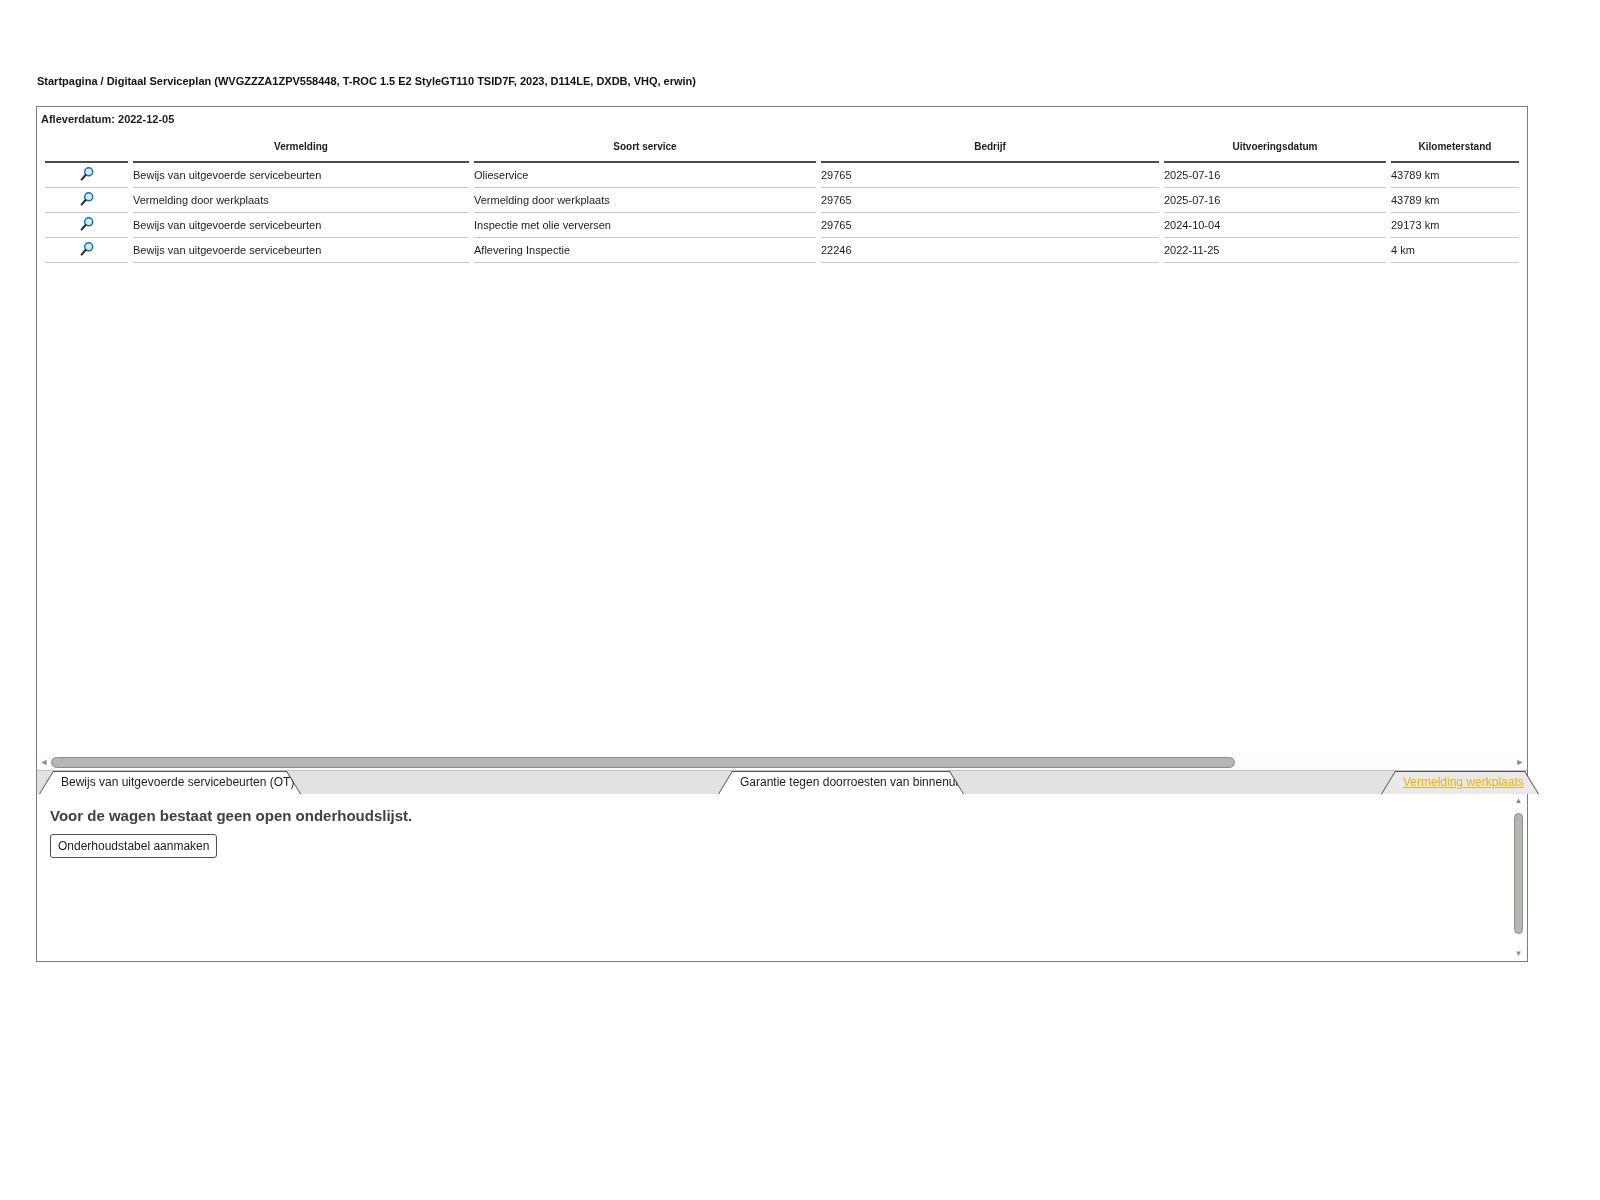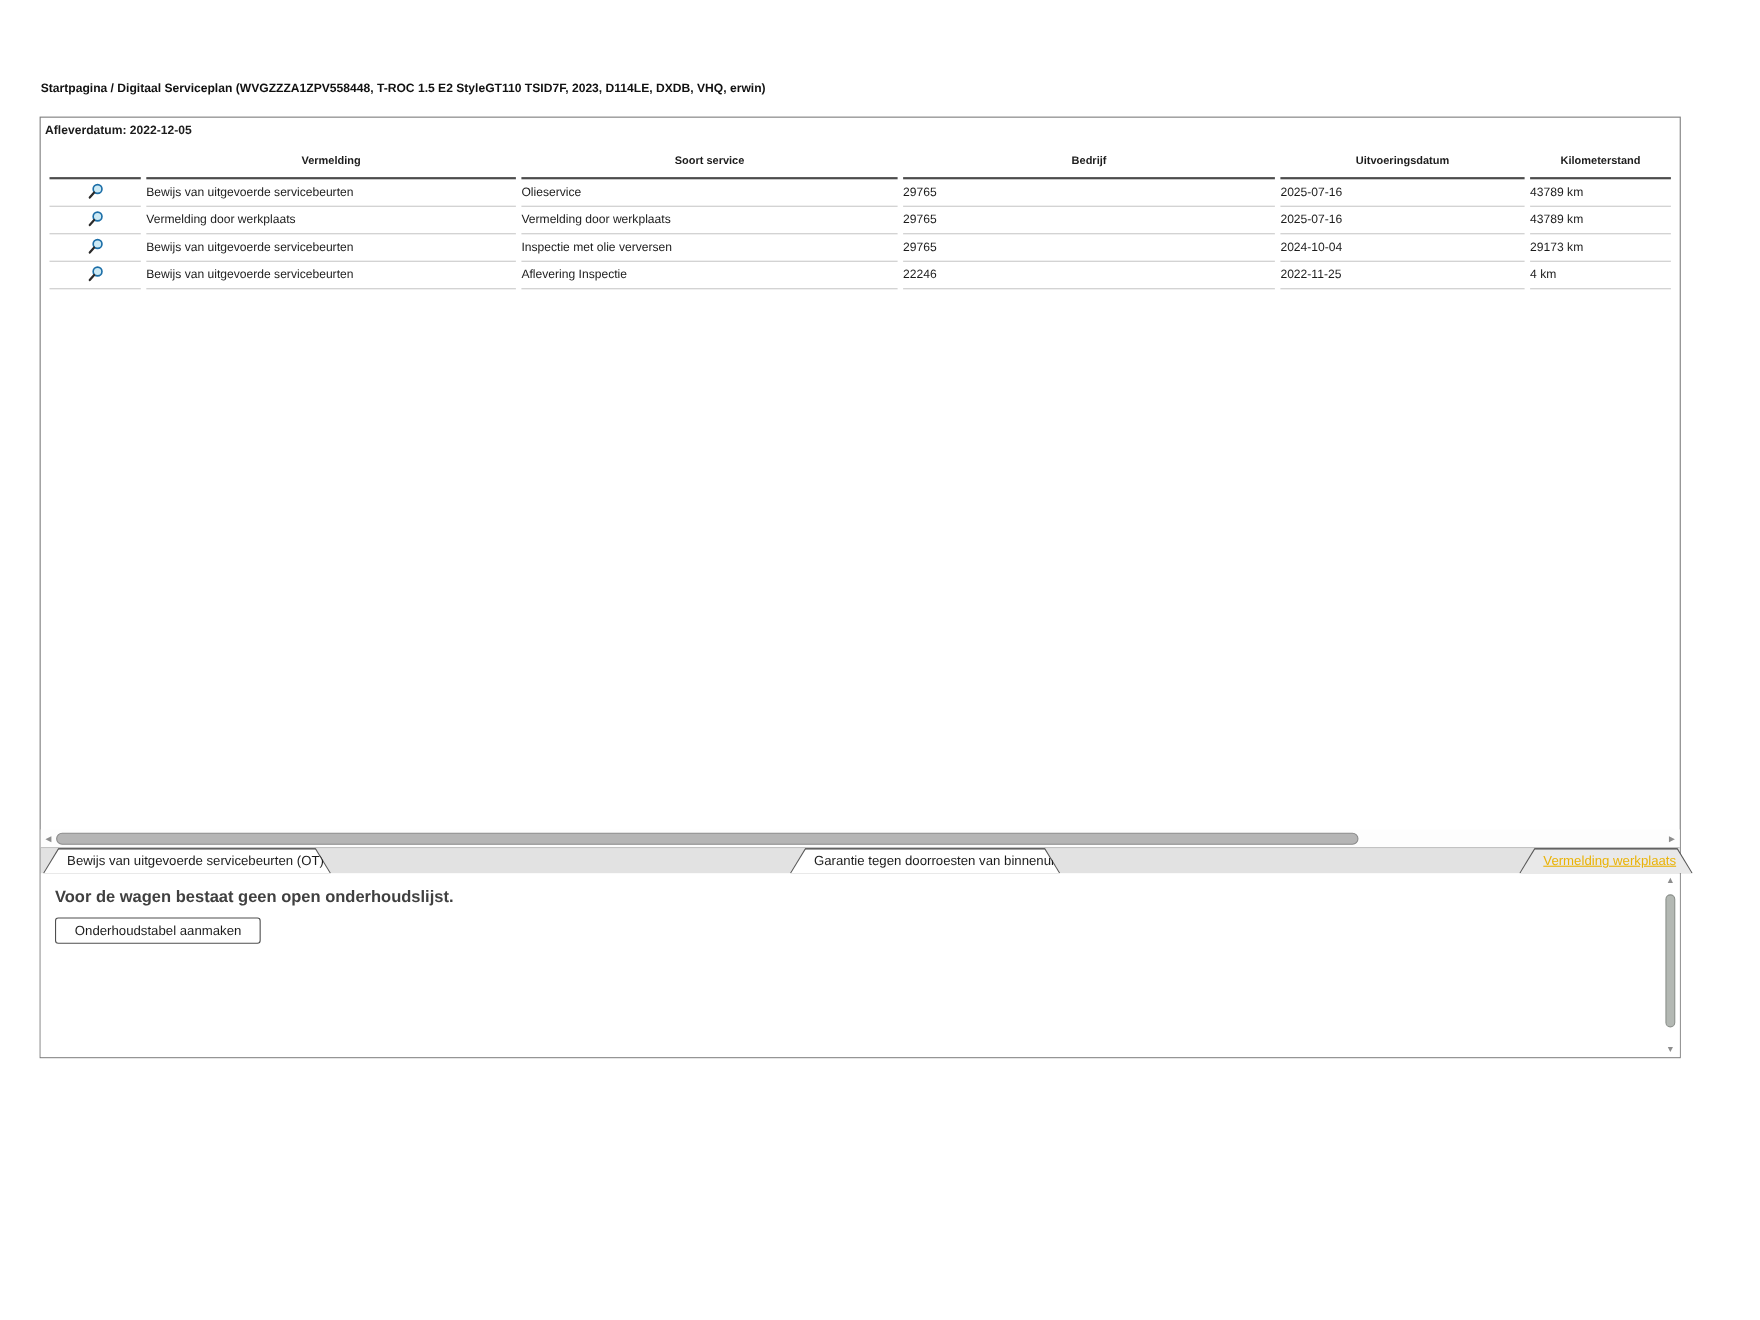--- a/index.html
+++ b/index.html
@@ -61,21 +61,21 @@
   .tab.t2 { width:246px; z-index:2; }
   .tab.t3 { width:158px; z-index:1; }
   .tab.disabled .tab-fill { background:#e9e9e9; }
   .tab.disabled .tab-label { color:#eab308;text-decoration:underline; }
 
   
   .panel { flex:0 0 167px; position:relative; background:#fff; }
   .panel-msg { position:absolute; left:13px; top:1px; font-size:15px; font-weight:bold; color:#404040;margin-top:12px; }
   .panel-btn { position:absolute; left:13px; top:40px; background:#fff; border:1px solid #4f4f4f;
                border-radius:3px; font-family:"Liberation Sans",sans-serif; font-size:12px;
-               color:#1c1c1c; padding:4px 17px; cursor:pointer; }
+               color:#1c1c1c; padding:4px 7px; cursor:pointer; }
 
   .vscroll { position:absolute; right:1px; top:2px; bottom:3px; width:15px; }
   .vs-arrow { position:absolute; left:0; width:15px; font-size:8px; color:#8d8d8d;
               text-align:center; cursor:pointer; }
   .vs-up { top:0; }
   .vs-down { bottom:0; }
   .vs-thumb { position:absolute; left:3px; top:17px; bottom:24px; width:9px;
               background:#b3b8b3; border:1px solid #8b908b; border-radius:5px; cursor:pointer; }
 </style>
 </head>

